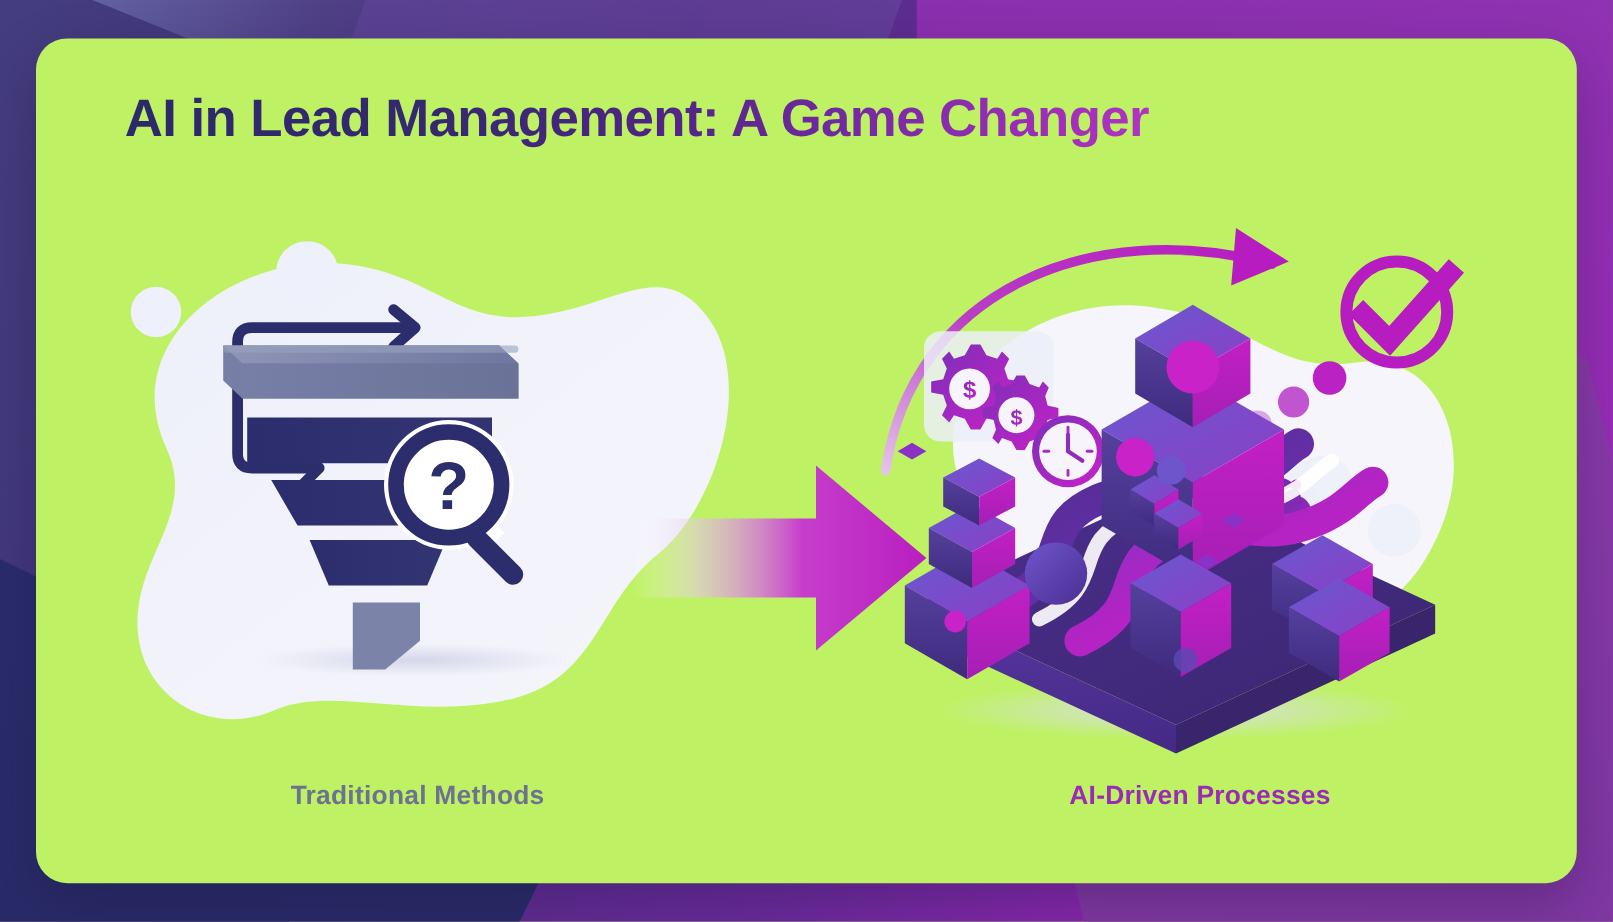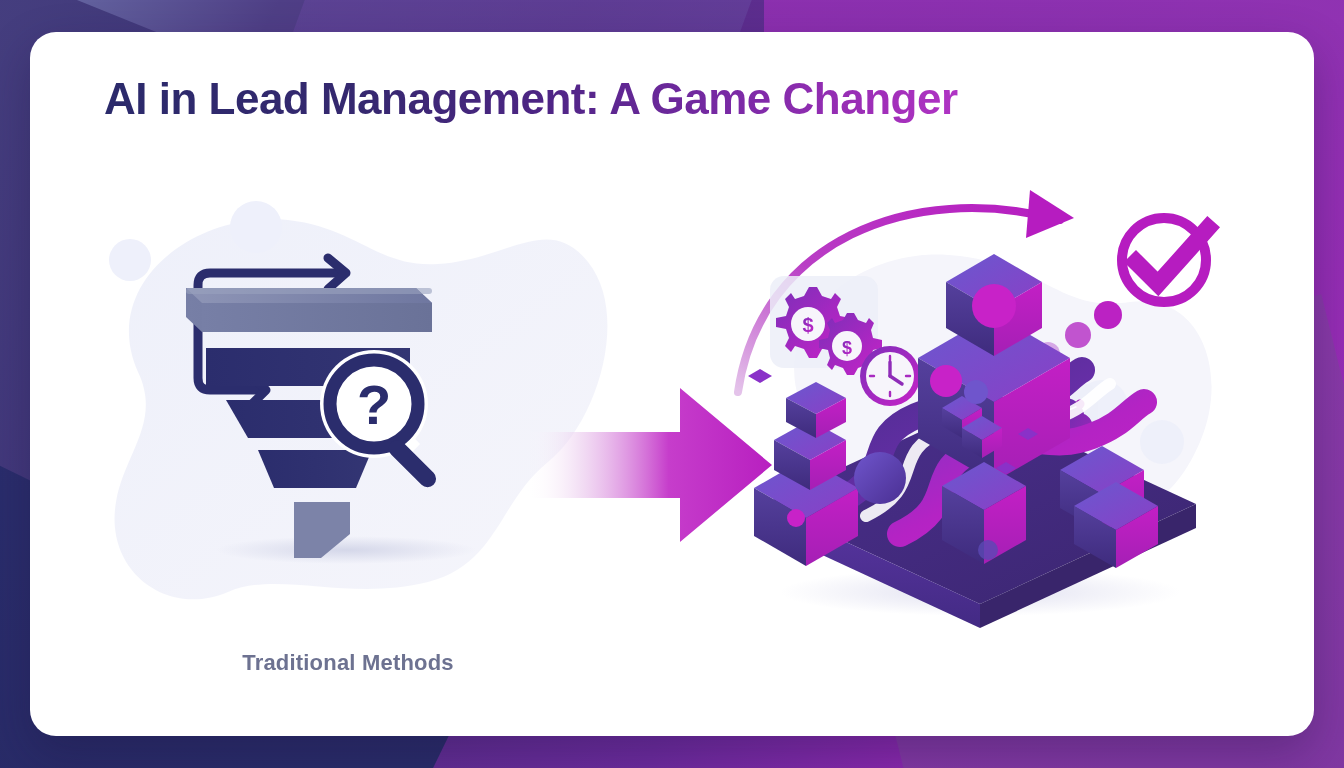--- a/index.html
+++ b/index.html
@@ -40,21 +40,21 @@
   }
   .bg-band-5 {
     position:absolute; left:300px; top:-400px; width:420px; height:900px;
     background:linear-gradient(180deg,#6e4fa6 0%,#5c3e96 100%);
     transform:rotate(20deg); opacity:.55;
   }
 
   
   .card {
     position:absolute; left:30px; top:32px; width:1284px; height:704px;
-    background:#ffffff; border-radius:26px;
+    background:#bef264; border-radius:26px;
     box-shadow:0 18px 46px rgba(25,18,60,.30);
     overflow:hidden;
   }
 
   
   .title {
     position:absolute; left:74px; top:42px;
     font-size:44px; font-weight:bold; letter-spacing:-.5px;
     white-space:nowrap;
     background:linear-gradient(90deg,#2b2a6b 0%,#35286f 30%,#4e2585 52%,#7b2aa6 74%,#a22fba 92%,#b034c4 100%);
@@ -385,14 +385,15 @@
           <stop offset="22%" stop-color="#e9c5ec" stop-opacity=".55"></stop>
           <stop offset="58%" stop-color="#c63dcb"></stop>
           <stop offset="100%" stop-color="#b81fc0"></stop>
         </linearGradient>
       </defs>
       <path d="M6 52 L160 52 L160 8 L252 85 L160 162 L160 118 L6 118 Z" fill="url(#ctrArrow)"></path>
     </svg>
   </div>
 
   <div class="panel-label label-left">Traditional Methods</div>
+  <div class="panel-label label-right">AI-Driven Processes</div>
 
 </div>
 
 </body></html>

